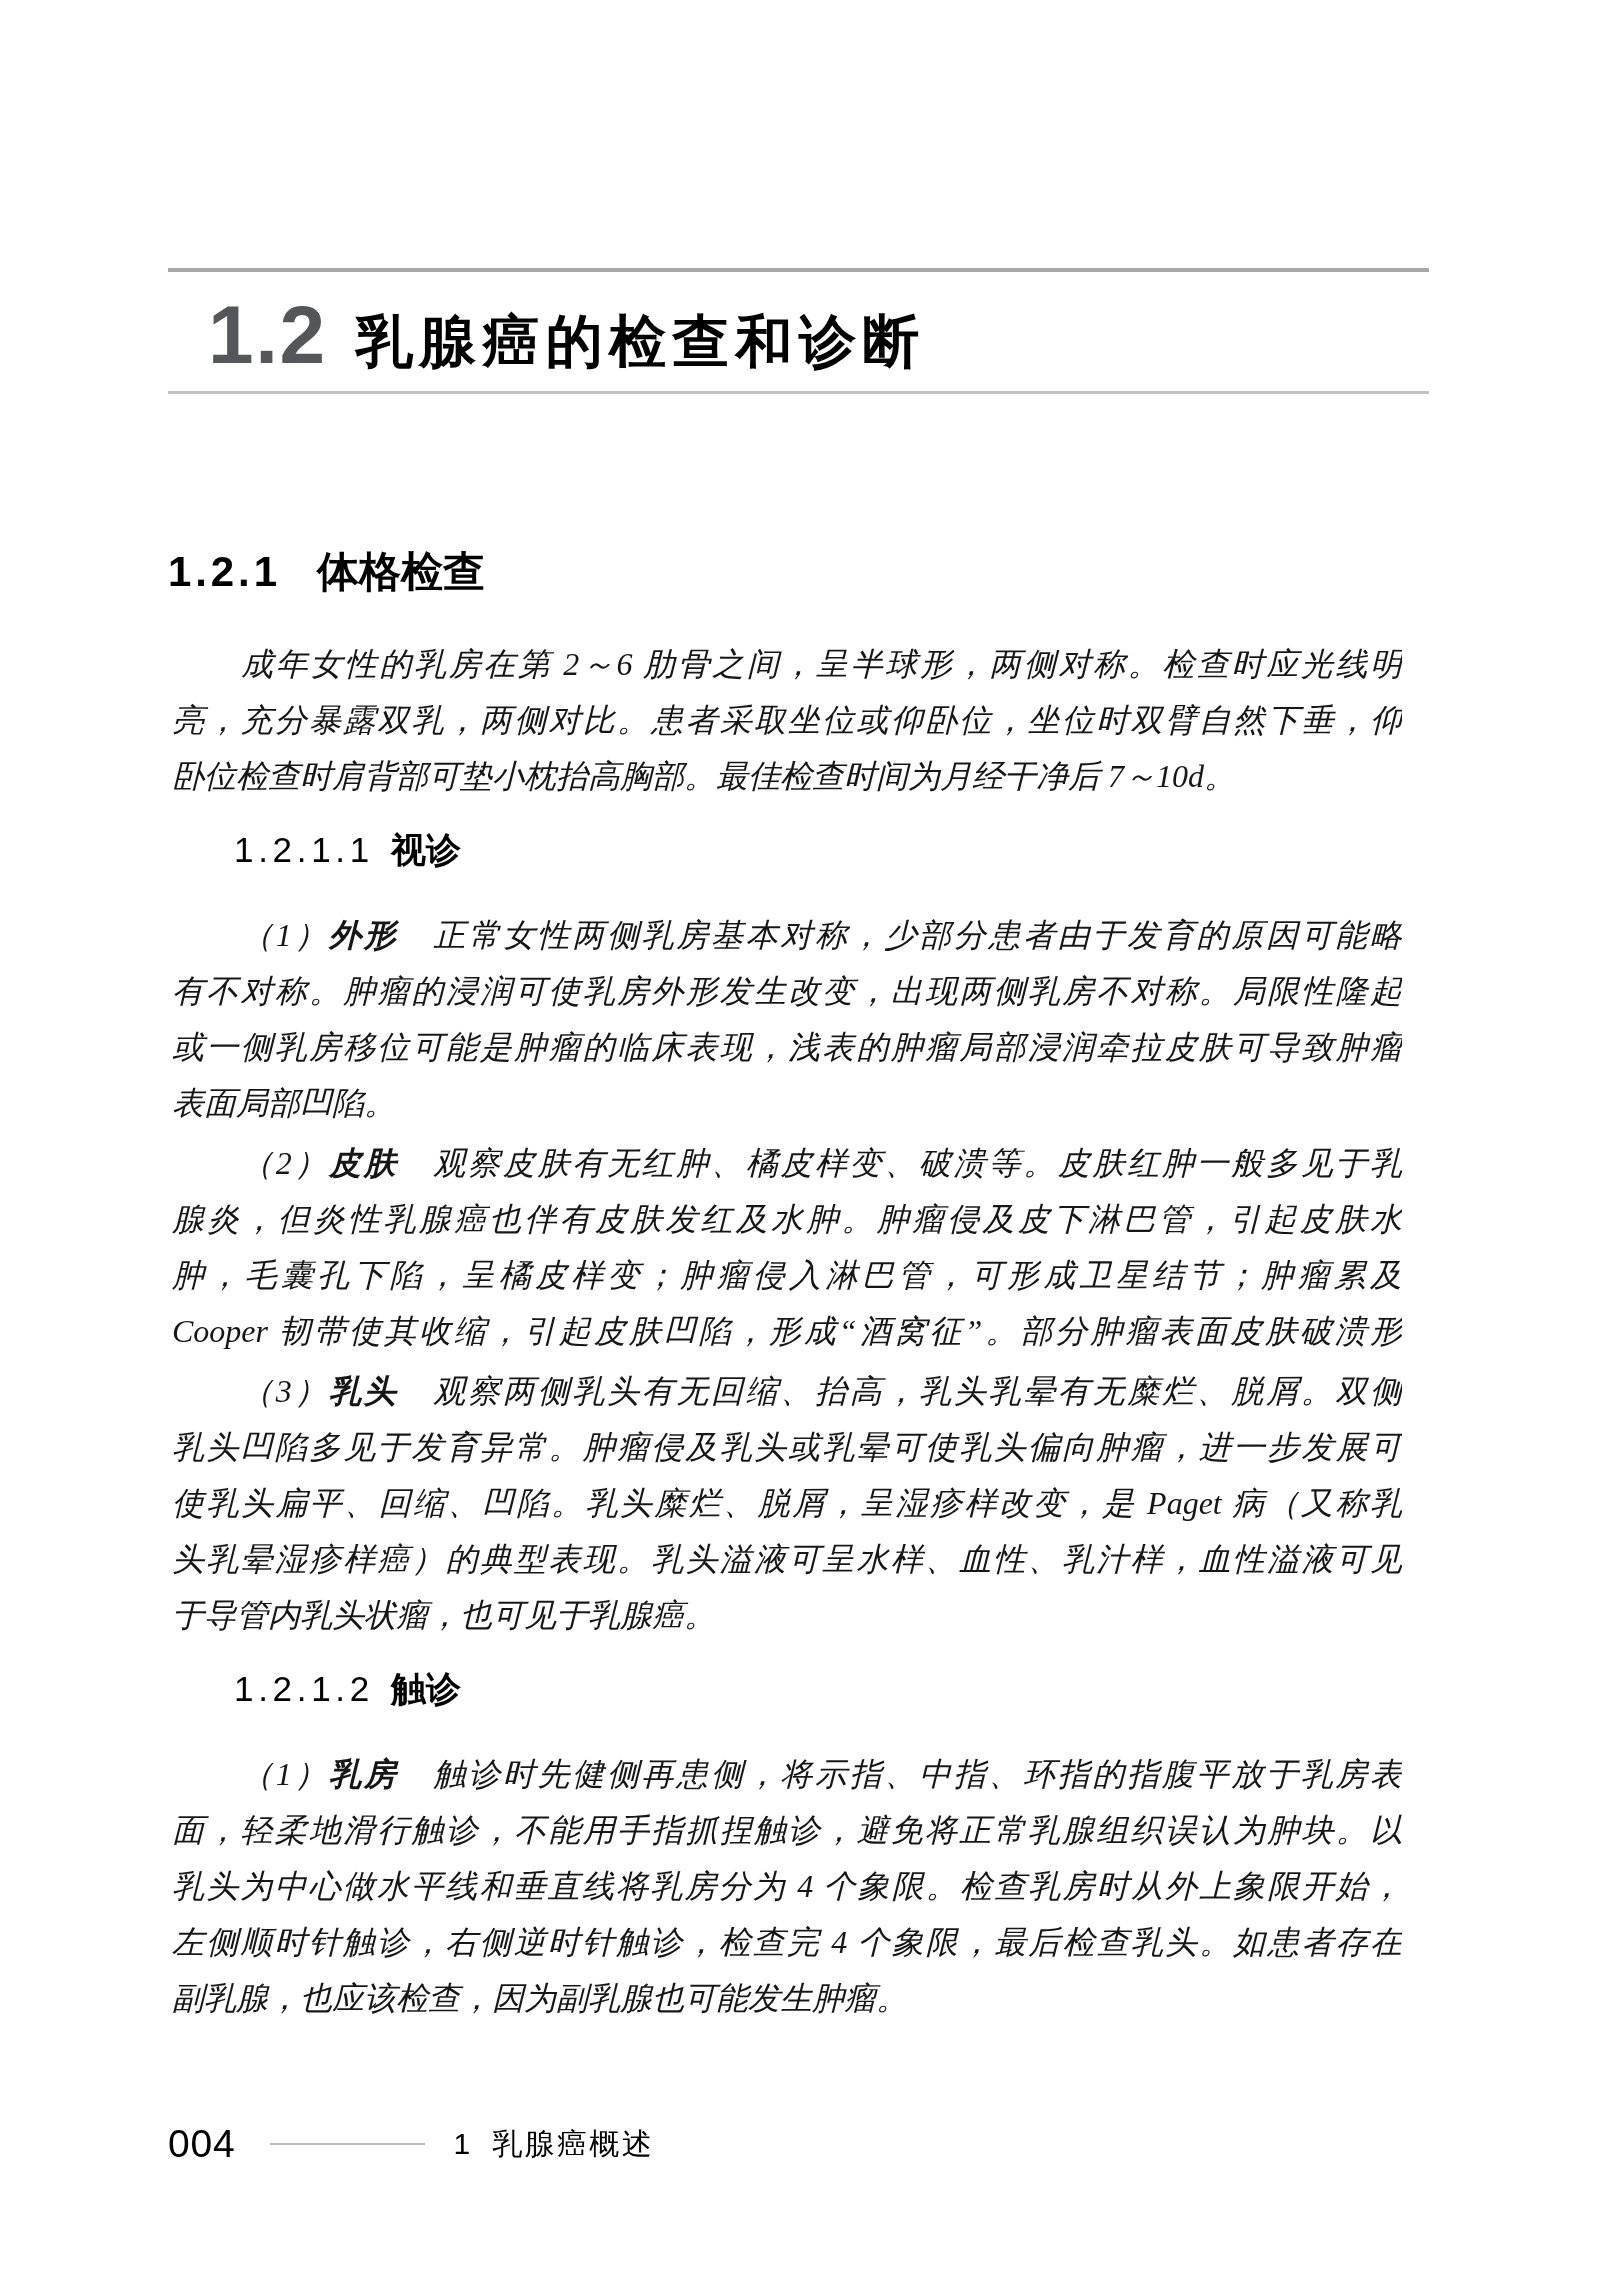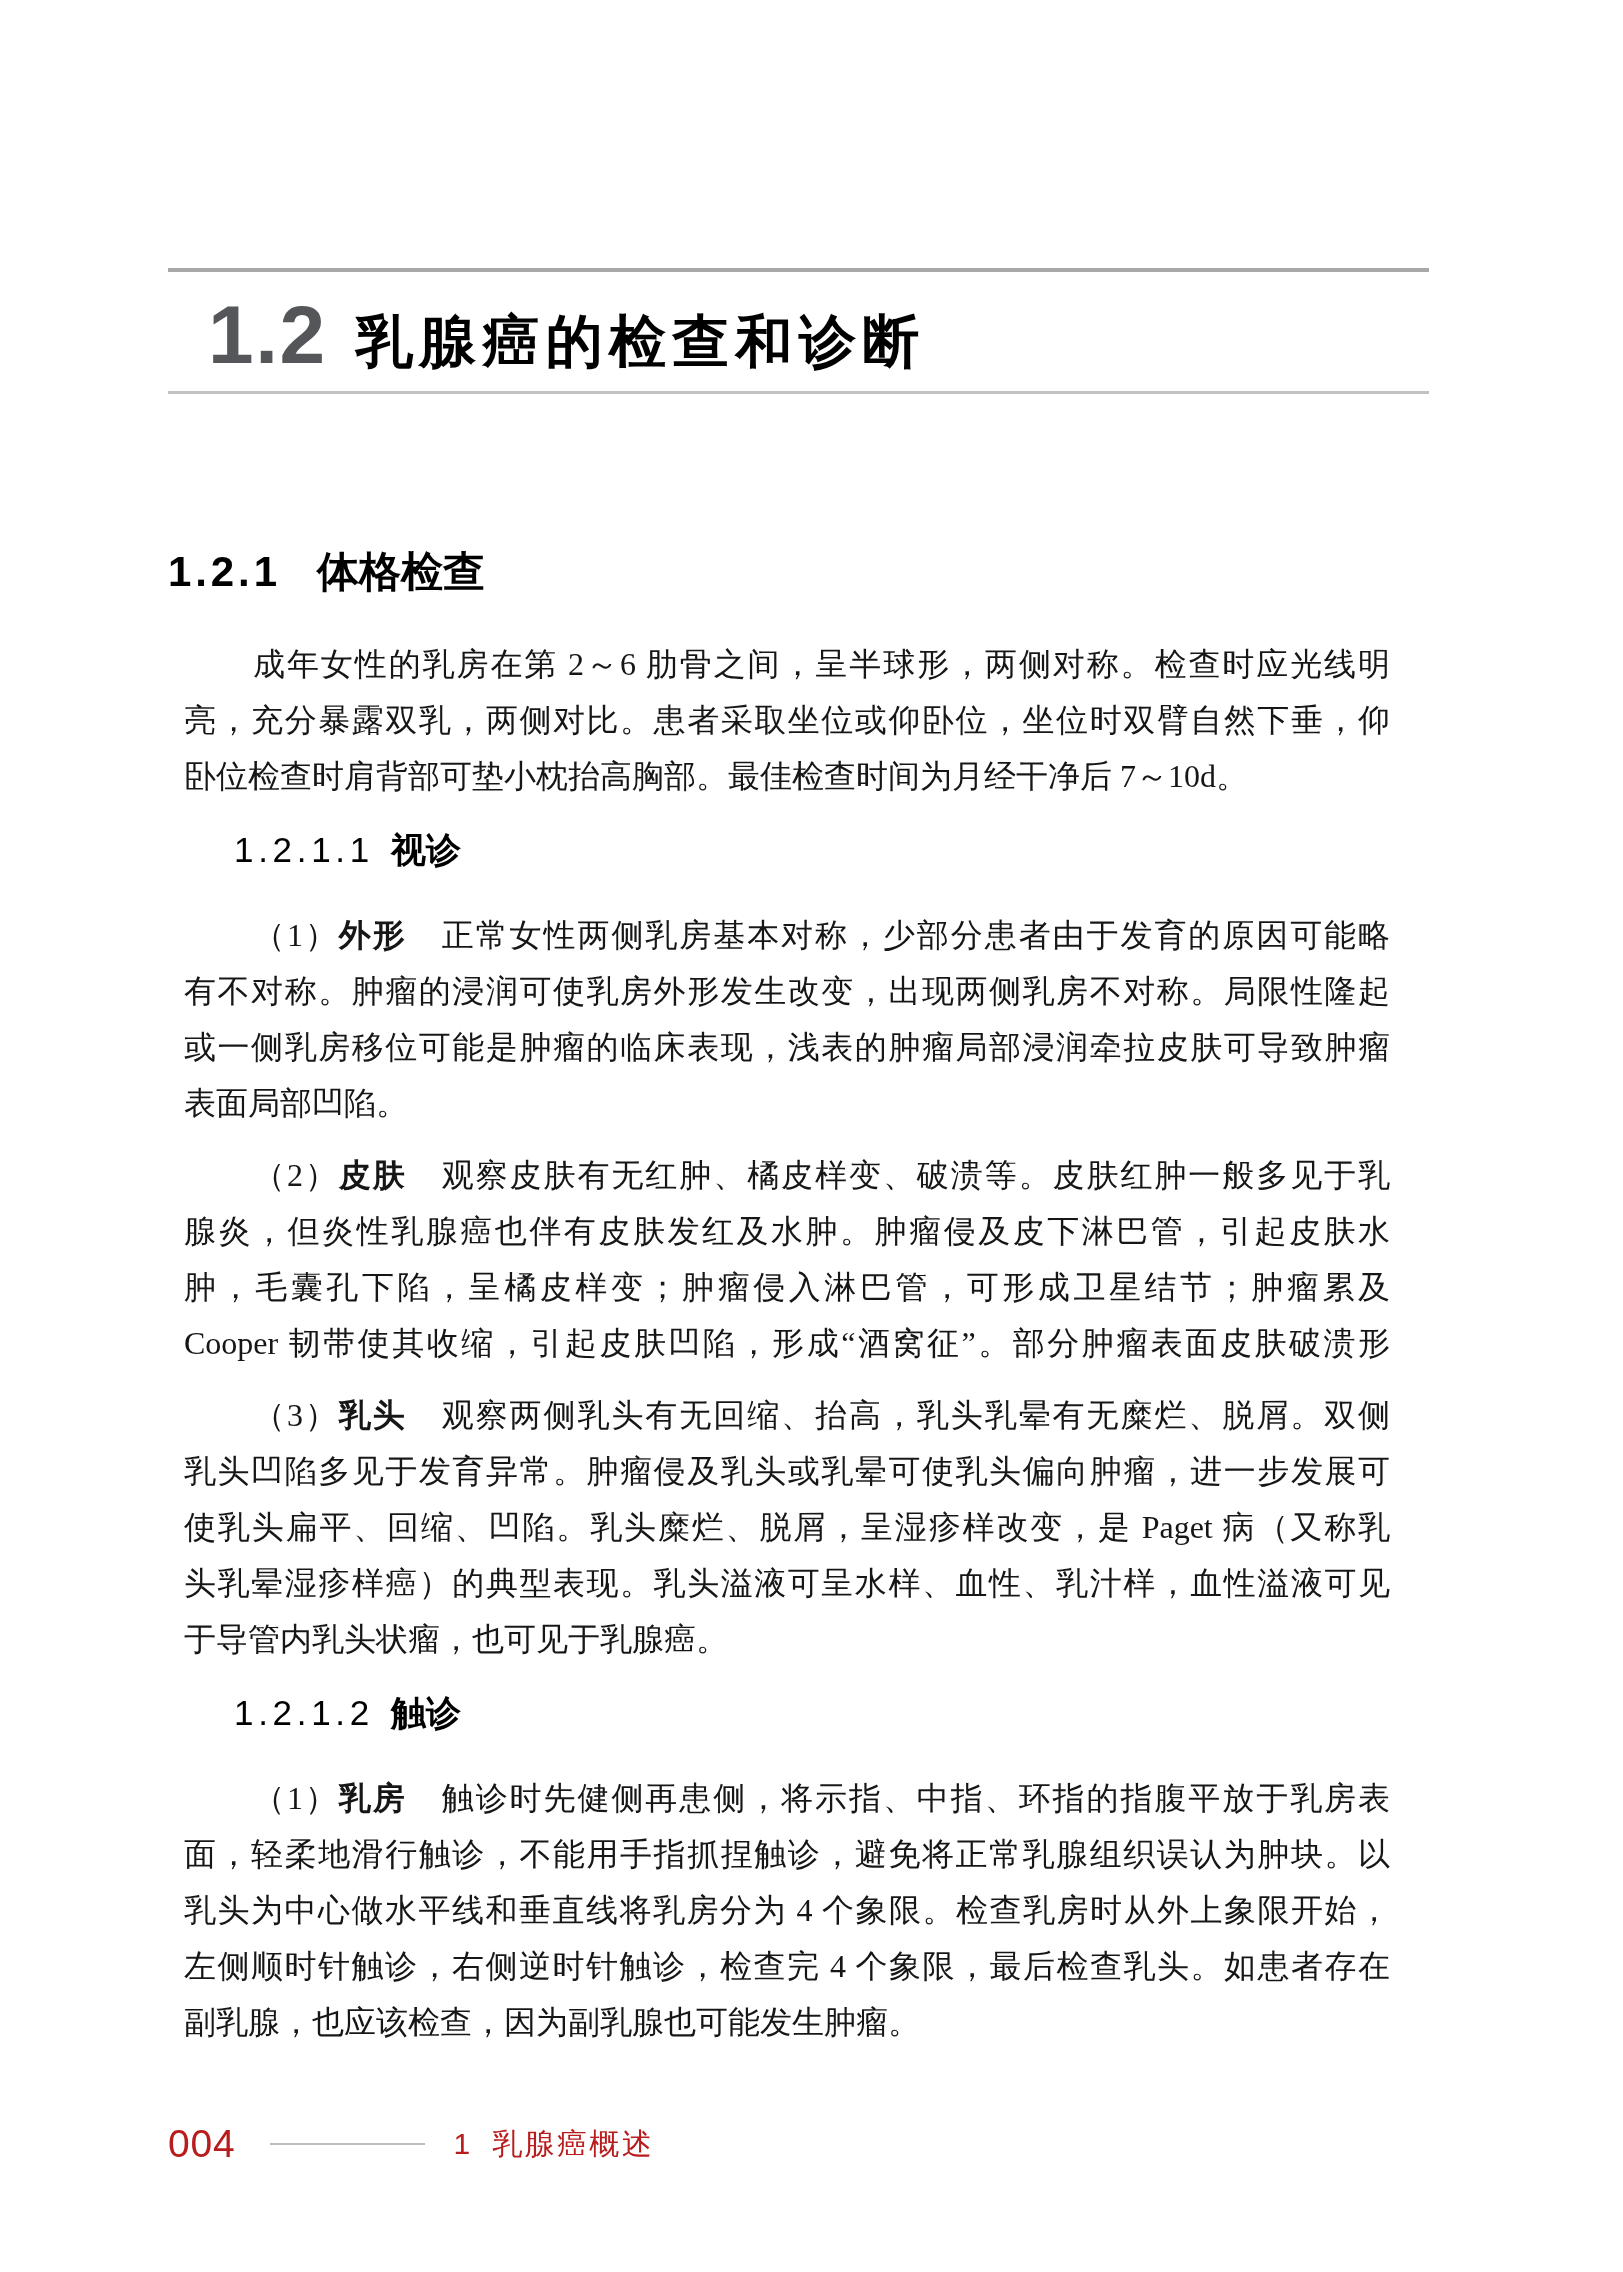--- a/index.html
+++ b/index.html
@@ -47,21 +47,21 @@
     font-family: "Liberation Sans", "DejaVu Sans", sans-serif;
     font-size: 35px;
     line-height: 39px;
     margin: 26px 0 38px 66px;
     color: #000000;
     white-space: nowrap;
   }
   .h3 .hnum { font-weight: normal; letter-spacing: 4.7px; margin-right: 17px; }
   .h3 .htitle { font-weight: bold; }
 
-  .para { margin: 16px; }
+  .para { margin: 4px; font-style: italic; }
   .line {
     height: 56px;
     line-height: 56px;
     text-align: justify;
     text-align-last: justify;
     overflow: hidden;
   }
   .line.last { text-align-last: left; }
   .line.indent { text-indent: 69px; }
   .lbl {
@@ -70,21 +70,21 @@
     margin-right: 35px;
   }
 
   .footer {
     position: absolute;
     left: 168px;
     top: 2122px;
     display: flex;
     align-items: center;
     font-family: "Liberation Sans", "DejaVu Sans", sans-serif;
-    color: #b91c1c;
+    color: #000000;
   }
   .page-num { font-size: 39px; letter-spacing: 0.8px; }
   .f-line { width: 155px; height: 2.4px; background: #bcbcbc; margin-left: 35px; margin-right: 28px; }
   .chap-num { font-size: 30px; margin-right: 22px; }
   .chap-title { font-size: 30px; letter-spacing: 2.4px; }
 </style>
 </head>
 <body>
 
 <div class="page">

